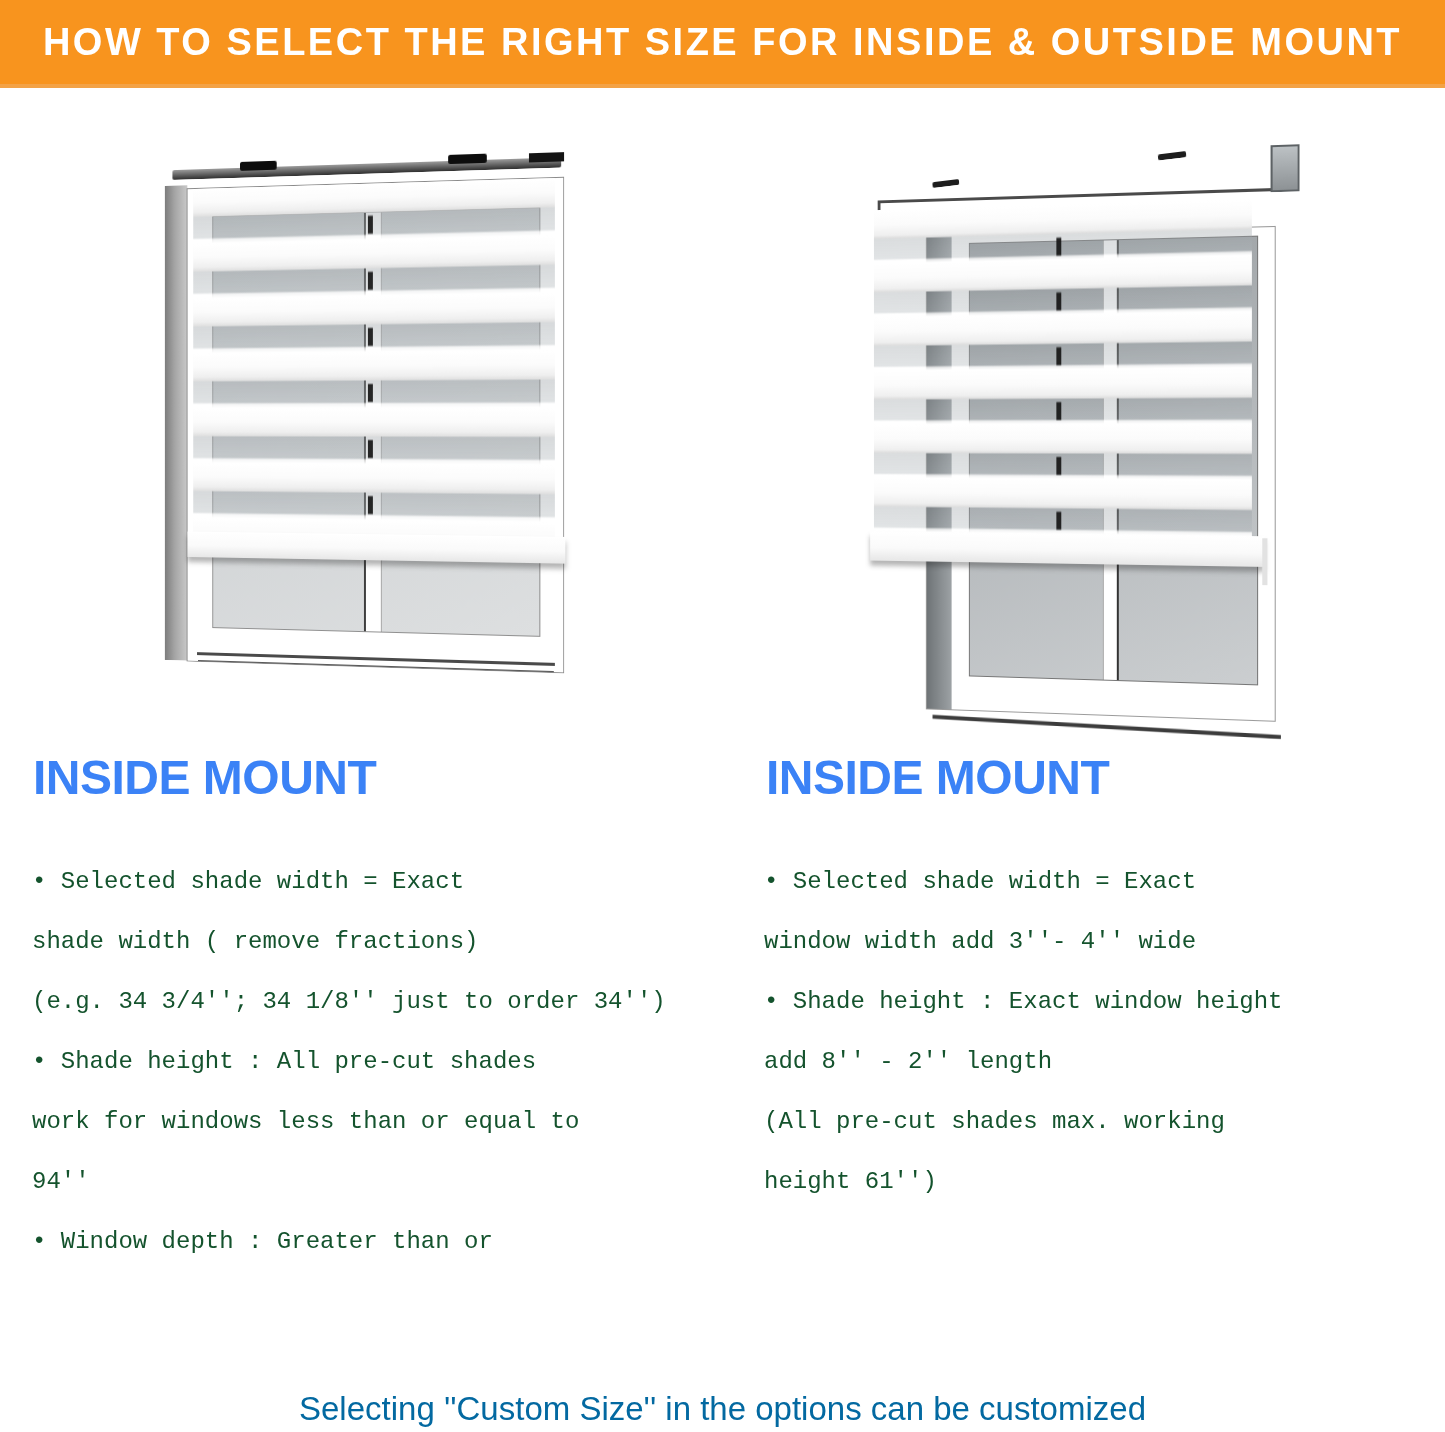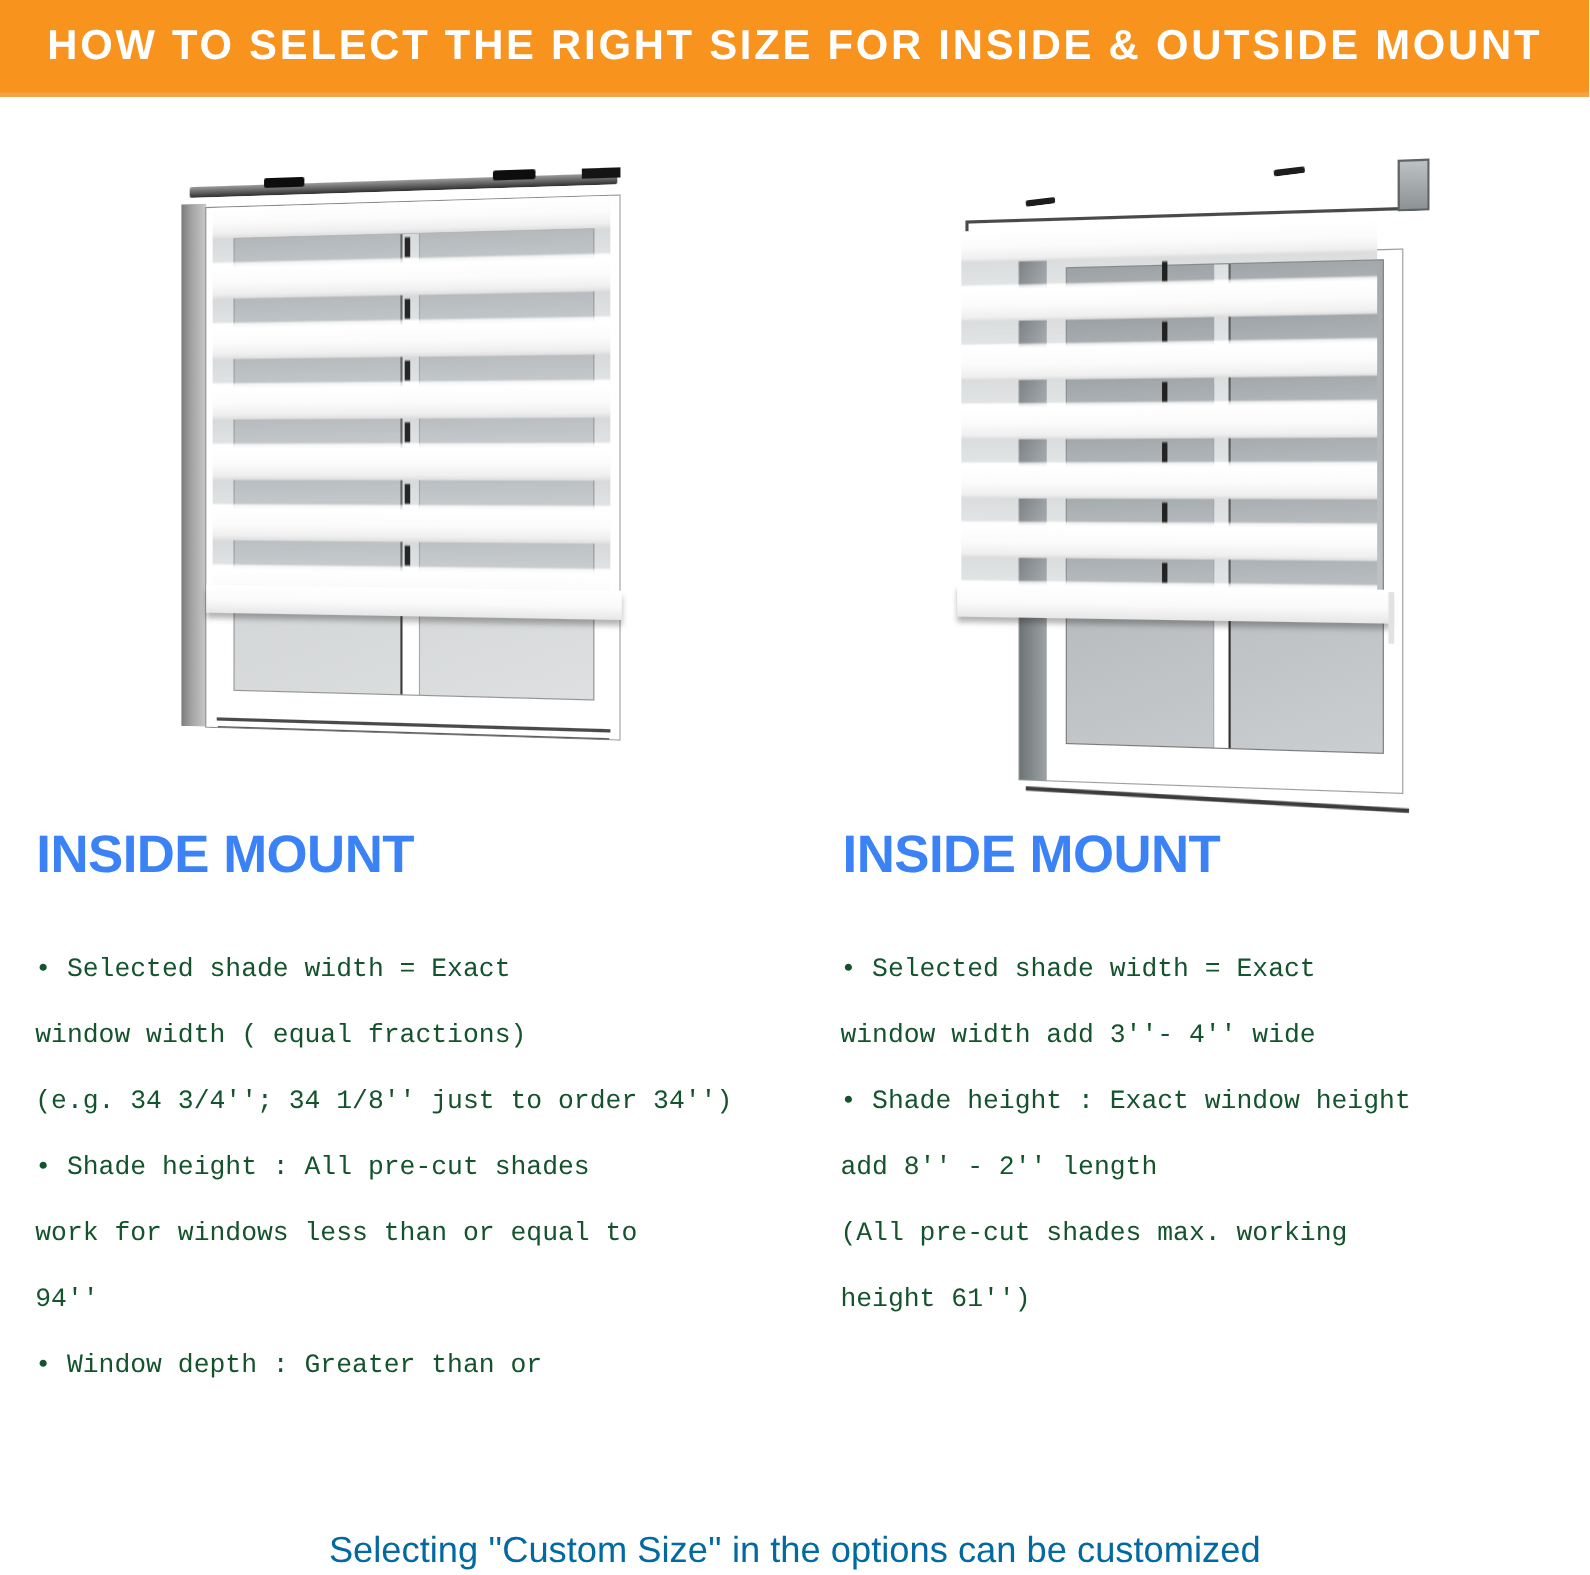--- a/index.html
+++ b/index.html
@@ -215,21 +215,21 @@
         </div>
       </div>
     </div>
   </div>
 
   <h2 class="mount-heading h-inside">INSIDE MOUNT</h2>
   <h2 class="mount-heading h-outside">INSIDE MOUNT</h2>
 
   <div class="textcol t-left">
     <p class="bline">• Selected shade width = Exact</p>
-    <p class="bline">window width ( equal fractions)</p>
+    <p class="bline">shade width ( remove fractions)</p>
     <p class="bline">(e.g. 34 3/4''; 34 1/8'' just to order 34'')</p>
     <p class="bline">• Shade height : All pre-cut shades</p>
     <p class="bline">work for windows less than or equal to</p>
     <p class="bline">94''</p>
     <p class="bline">• Window depth : Greater than or</p>
   </div>
 
   <div class="textcol t-right">
     <p class="bline">• Selected shade width = Exact</p>
     <p class="bline">window width add 3''- 4'' wide</p>

